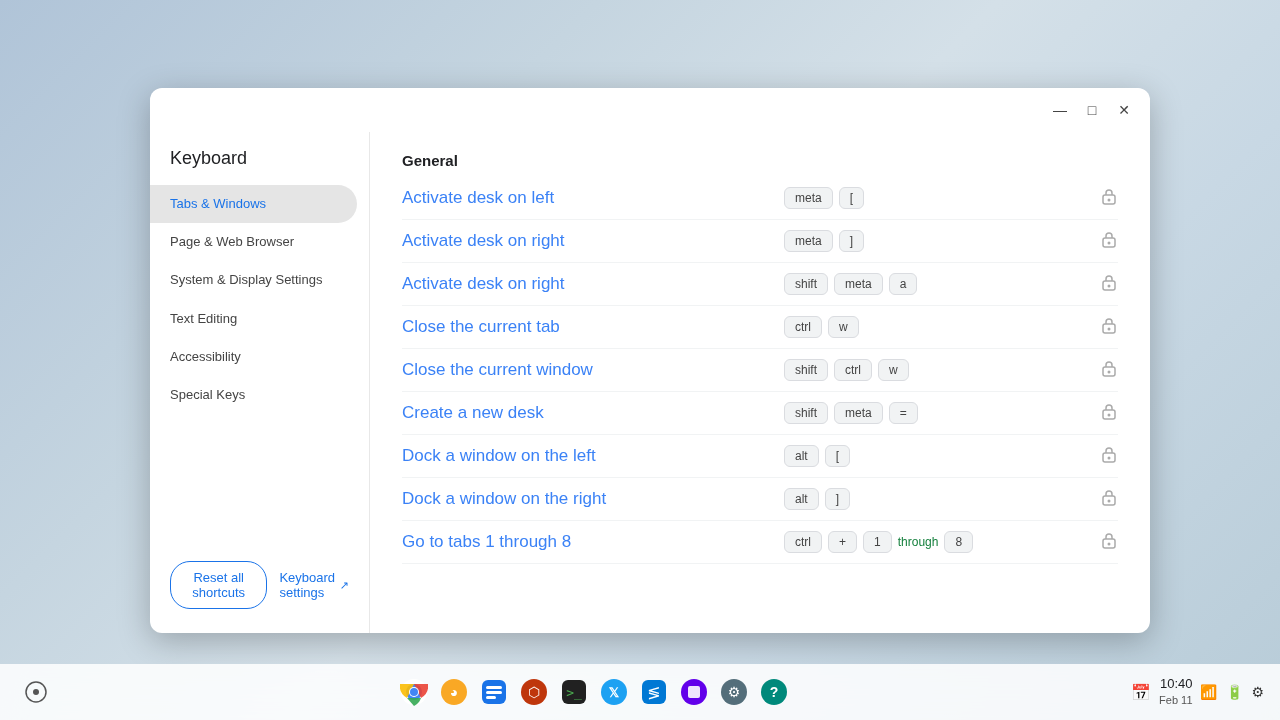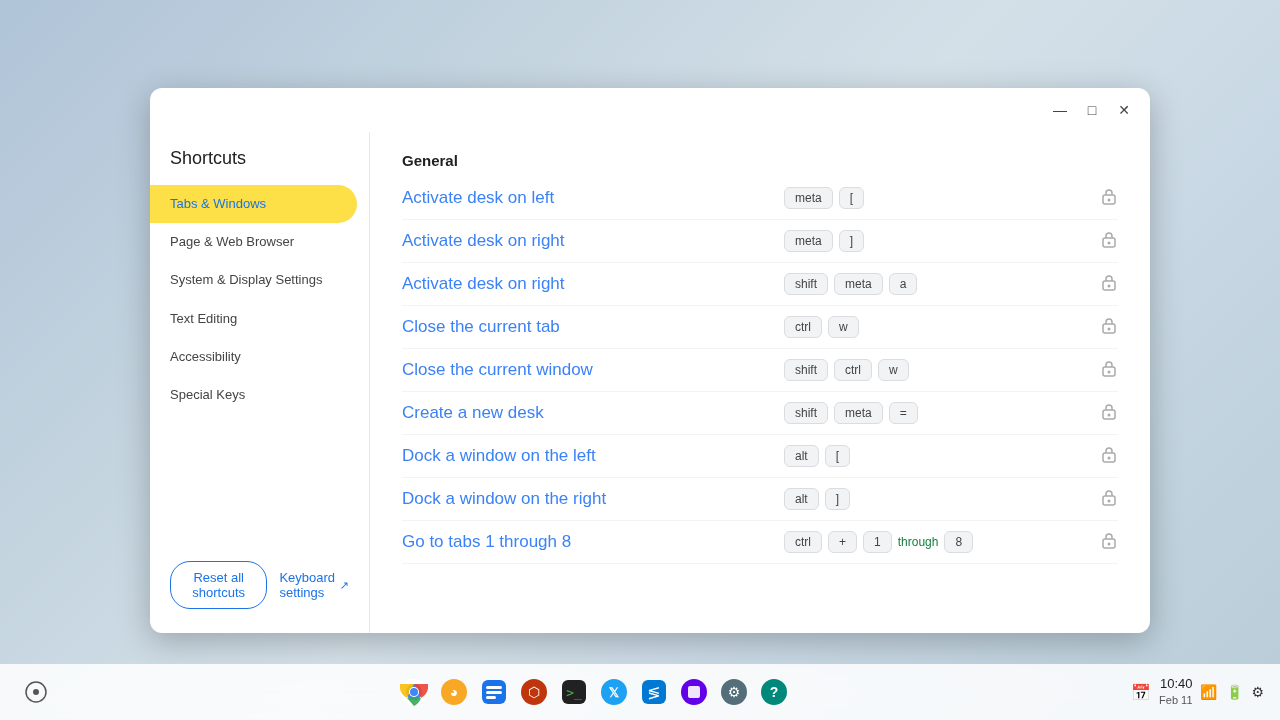--- a/index.html
+++ b/index.html
@@ -85,21 +85,21 @@
       padding: 10px 16px 10px 20px;
       font-size: 13px;
       color: #444;
       cursor: pointer;
       border-radius: 0 24px 24px 0;
       margin-right: 12px;
       line-height: 1.4;
     }
 
     .sidebar-item.active {
-      background: #fde047;
+      background: #e5e5e5;
       color: #1a73e8;
       font-weight: 500;
     }
 
     .sidebar-bottom {
       margin-top: auto;
       padding: 16px 20px;
       display: flex;
       flex-direction: row;
       gap: 12px;
@@ -258,21 +258,21 @@
 
     <div class="window-titlebar">
       <button class="titlebar-btn">—</button>
       <button class="titlebar-btn">□</button>
       <button class="titlebar-btn">✕</button>
     </div>
 
     <div class="window-body">
 
       <div class="sidebar">
-        <div class="sidebar-title">Shortcuts</div>
+        <div class="sidebar-title">Keyboard</div>
 
         <div class="sidebar-item active">Tabs &amp; Windows</div>
         <div class="sidebar-item">Page &amp; Web Browser</div>
         <div class="sidebar-item">System &amp; Display Settings</div>
         <div class="sidebar-item">Text Editing</div>
         <div class="sidebar-item">Accessibility</div>
         <div class="sidebar-item">Special Keys</div>
 
         <div class="sidebar-bottom">
           <button class="reset-btn">Reset all shortcuts</button>

